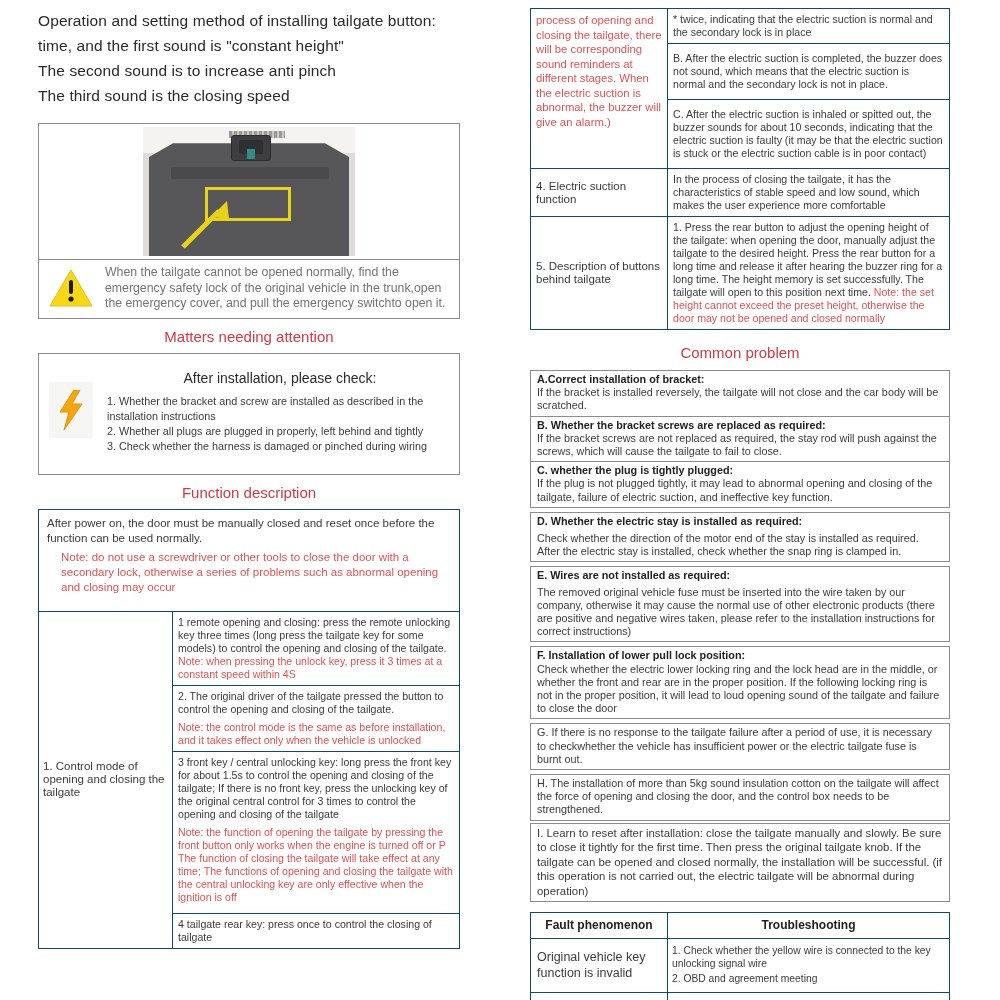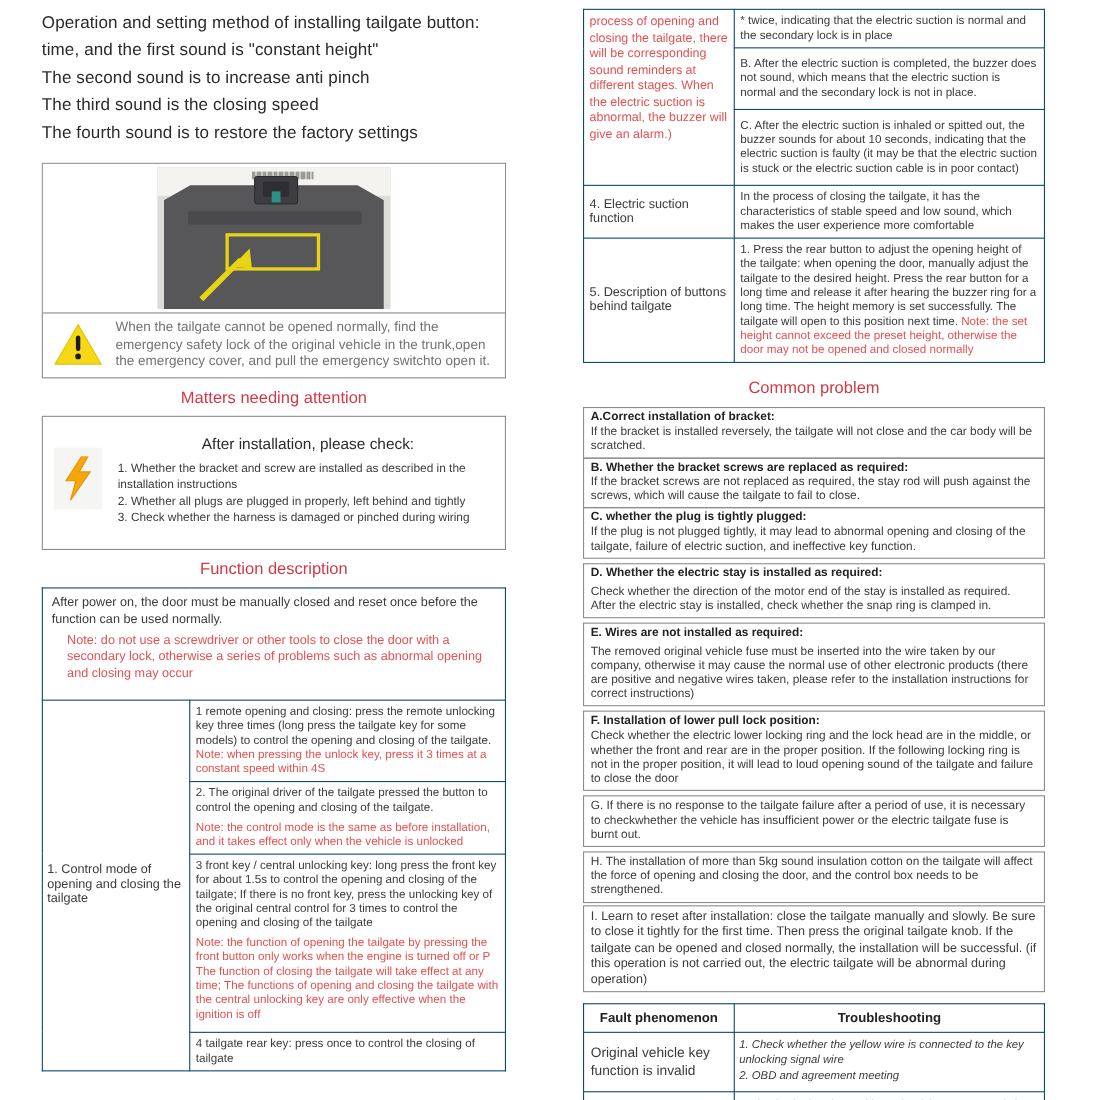--- a/index.html
+++ b/index.html
@@ -59,35 +59,34 @@
   .rt1 td { padding:4px 5px; }
   .rt1 .redcell { color:#e05252; font-size:11.3px; line-height:14.5px; }
 
   .cp-item { border:1px solid #8c8c8c; padding:2px 6px 3px; font-size:10.8px; line-height:13.2px; margin-top:-1px; }
   .cp-item.gap { margin-top:4px; }
   .cp-head { font-weight:bold; color:#222; }
 
   .trouble-table { margin-top:10px; }
   .trouble-table th { font-size:12px; color:#222; padding:6px 4px; vertical-align:middle; }
   .trouble-table td.flabel { vertical-align:middle; font-size:12.5px; line-height:16px; padding:4px 6px; }
-  .trouble-table .titem { margin:3px 0; font-size:10.3px; line-height:12.5px;font-style:italic; }
+  .trouble-table .titem { margin:3px 0; font-size:10.3px; line-height:12.5px; }
 </style>
 </head>
 <body>
 
 <div class="page">
 
   <div class="col-left">
 
     <div class="intro">
       <div>Operation and setting method of installing tailgate button:</div>
       <div> time, and the first sound is "constant height"</div>
       <div>The second sound is to increase anti pinch</div>
       <div>The third sound is the closing speed</div>
-      <div>The fourth sound is to restore the factory settings</div>
     </div>
 
     <div class="photo-box">
       <div class="photo-area">
         <div class="photo">
           <div class="top-white"></div>
           <div class="vents"></div>
           <div class="panel"></div>
           <div class="latch"></div>
           <div class="latch-inner"></div>

